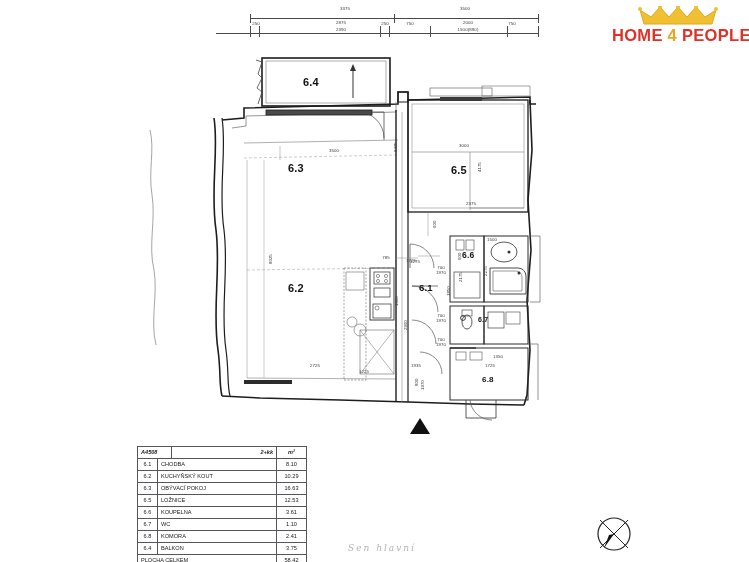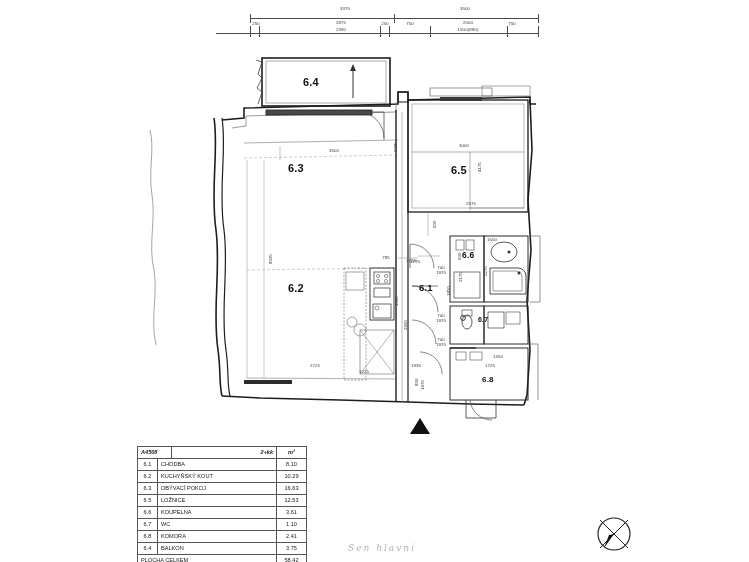--- a/index.html
+++ b/index.html
@@ -110,20 +110,33 @@
     letter-spacing: 2px;
     opacity: 0.75;
     white-space: nowrap;
   }
 </style>
 </head>
 <body>
 
 <div id="page">
 
+  <div id="logo">
+    <svg class="crown" width="80" height="20" viewBox="0 0 80 20">
+      <path d="M6 18 L2 4 L13 11 L22 1 L31 11 L40 1 L49 11 L58 1 L67 11 L78 4 L74 18 Z" fill="#efc132" stroke="#e0a81d" stroke-width="1"></path>
+      <circle cx="2" cy="3" r="2" fill="#efc132"></circle>
+      <circle cx="22" cy="1" r="2" fill="#efc132"></circle>
+      <circle cx="40" cy="1" r="2" fill="#efc132"></circle>
+      <circle cx="58" cy="1" r="2" fill="#efc132"></circle>
+      <circle cx="78" cy="3" r="2" fill="#efc132"></circle>
+    </svg>
+    <div class="wordmark">
+      <span class="w-red">HOME</span><span>&nbsp;</span><span class="w-gold">4</span><span>&nbsp;</span><span class="w-red">PEOPLE</span>
+    </div>
+  </div>
 
   <div>
     <div class="ln hln" style="left:250px; top:18px; width:288px;"></div>
     <div class="tick" style="left:250px; top:14px;"></div>
     <div class="tick" style="left:394px; top:14px;"></div>
     <div class="tick" style="left:538px; top:14px;"></div>
     <div class="ln vln" style="left:250px; top:14px; height:9px;"></div>
     <div class="ln vln" style="left:394px; top:14px; height:9px;"></div>
     <div class="ln vln" style="left:538px; top:14px; height:9px;"></div>
   </div>

